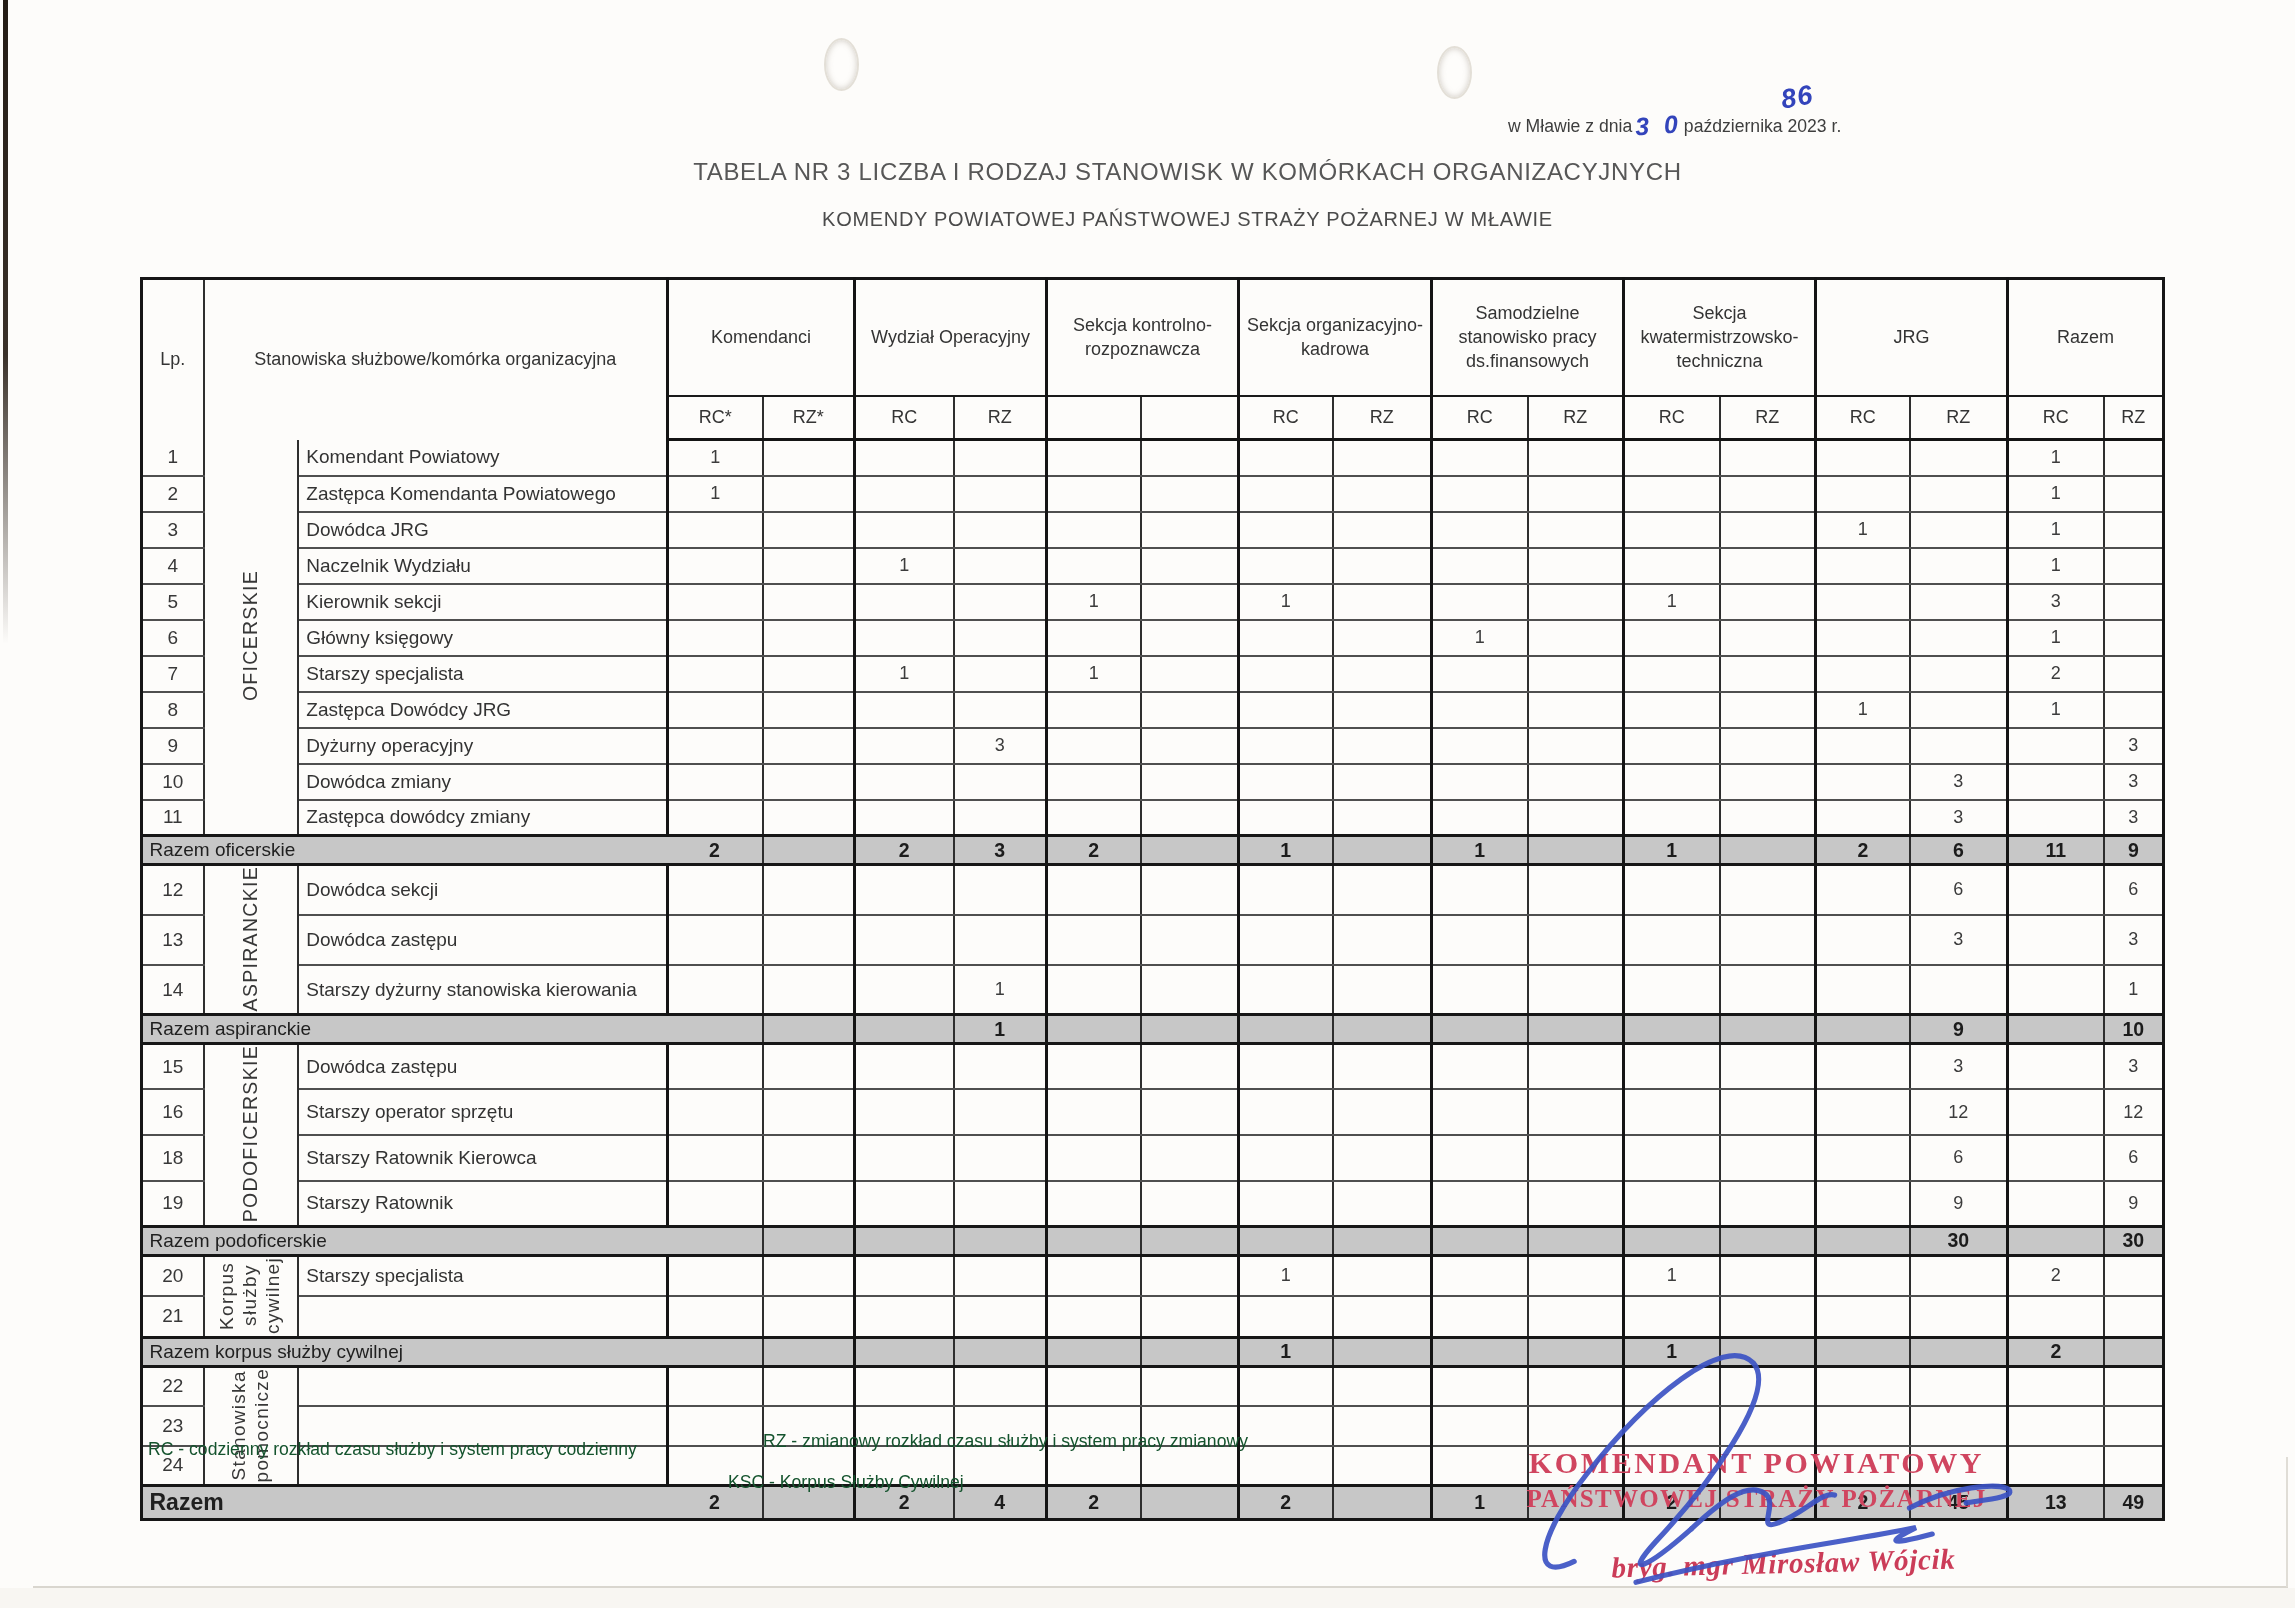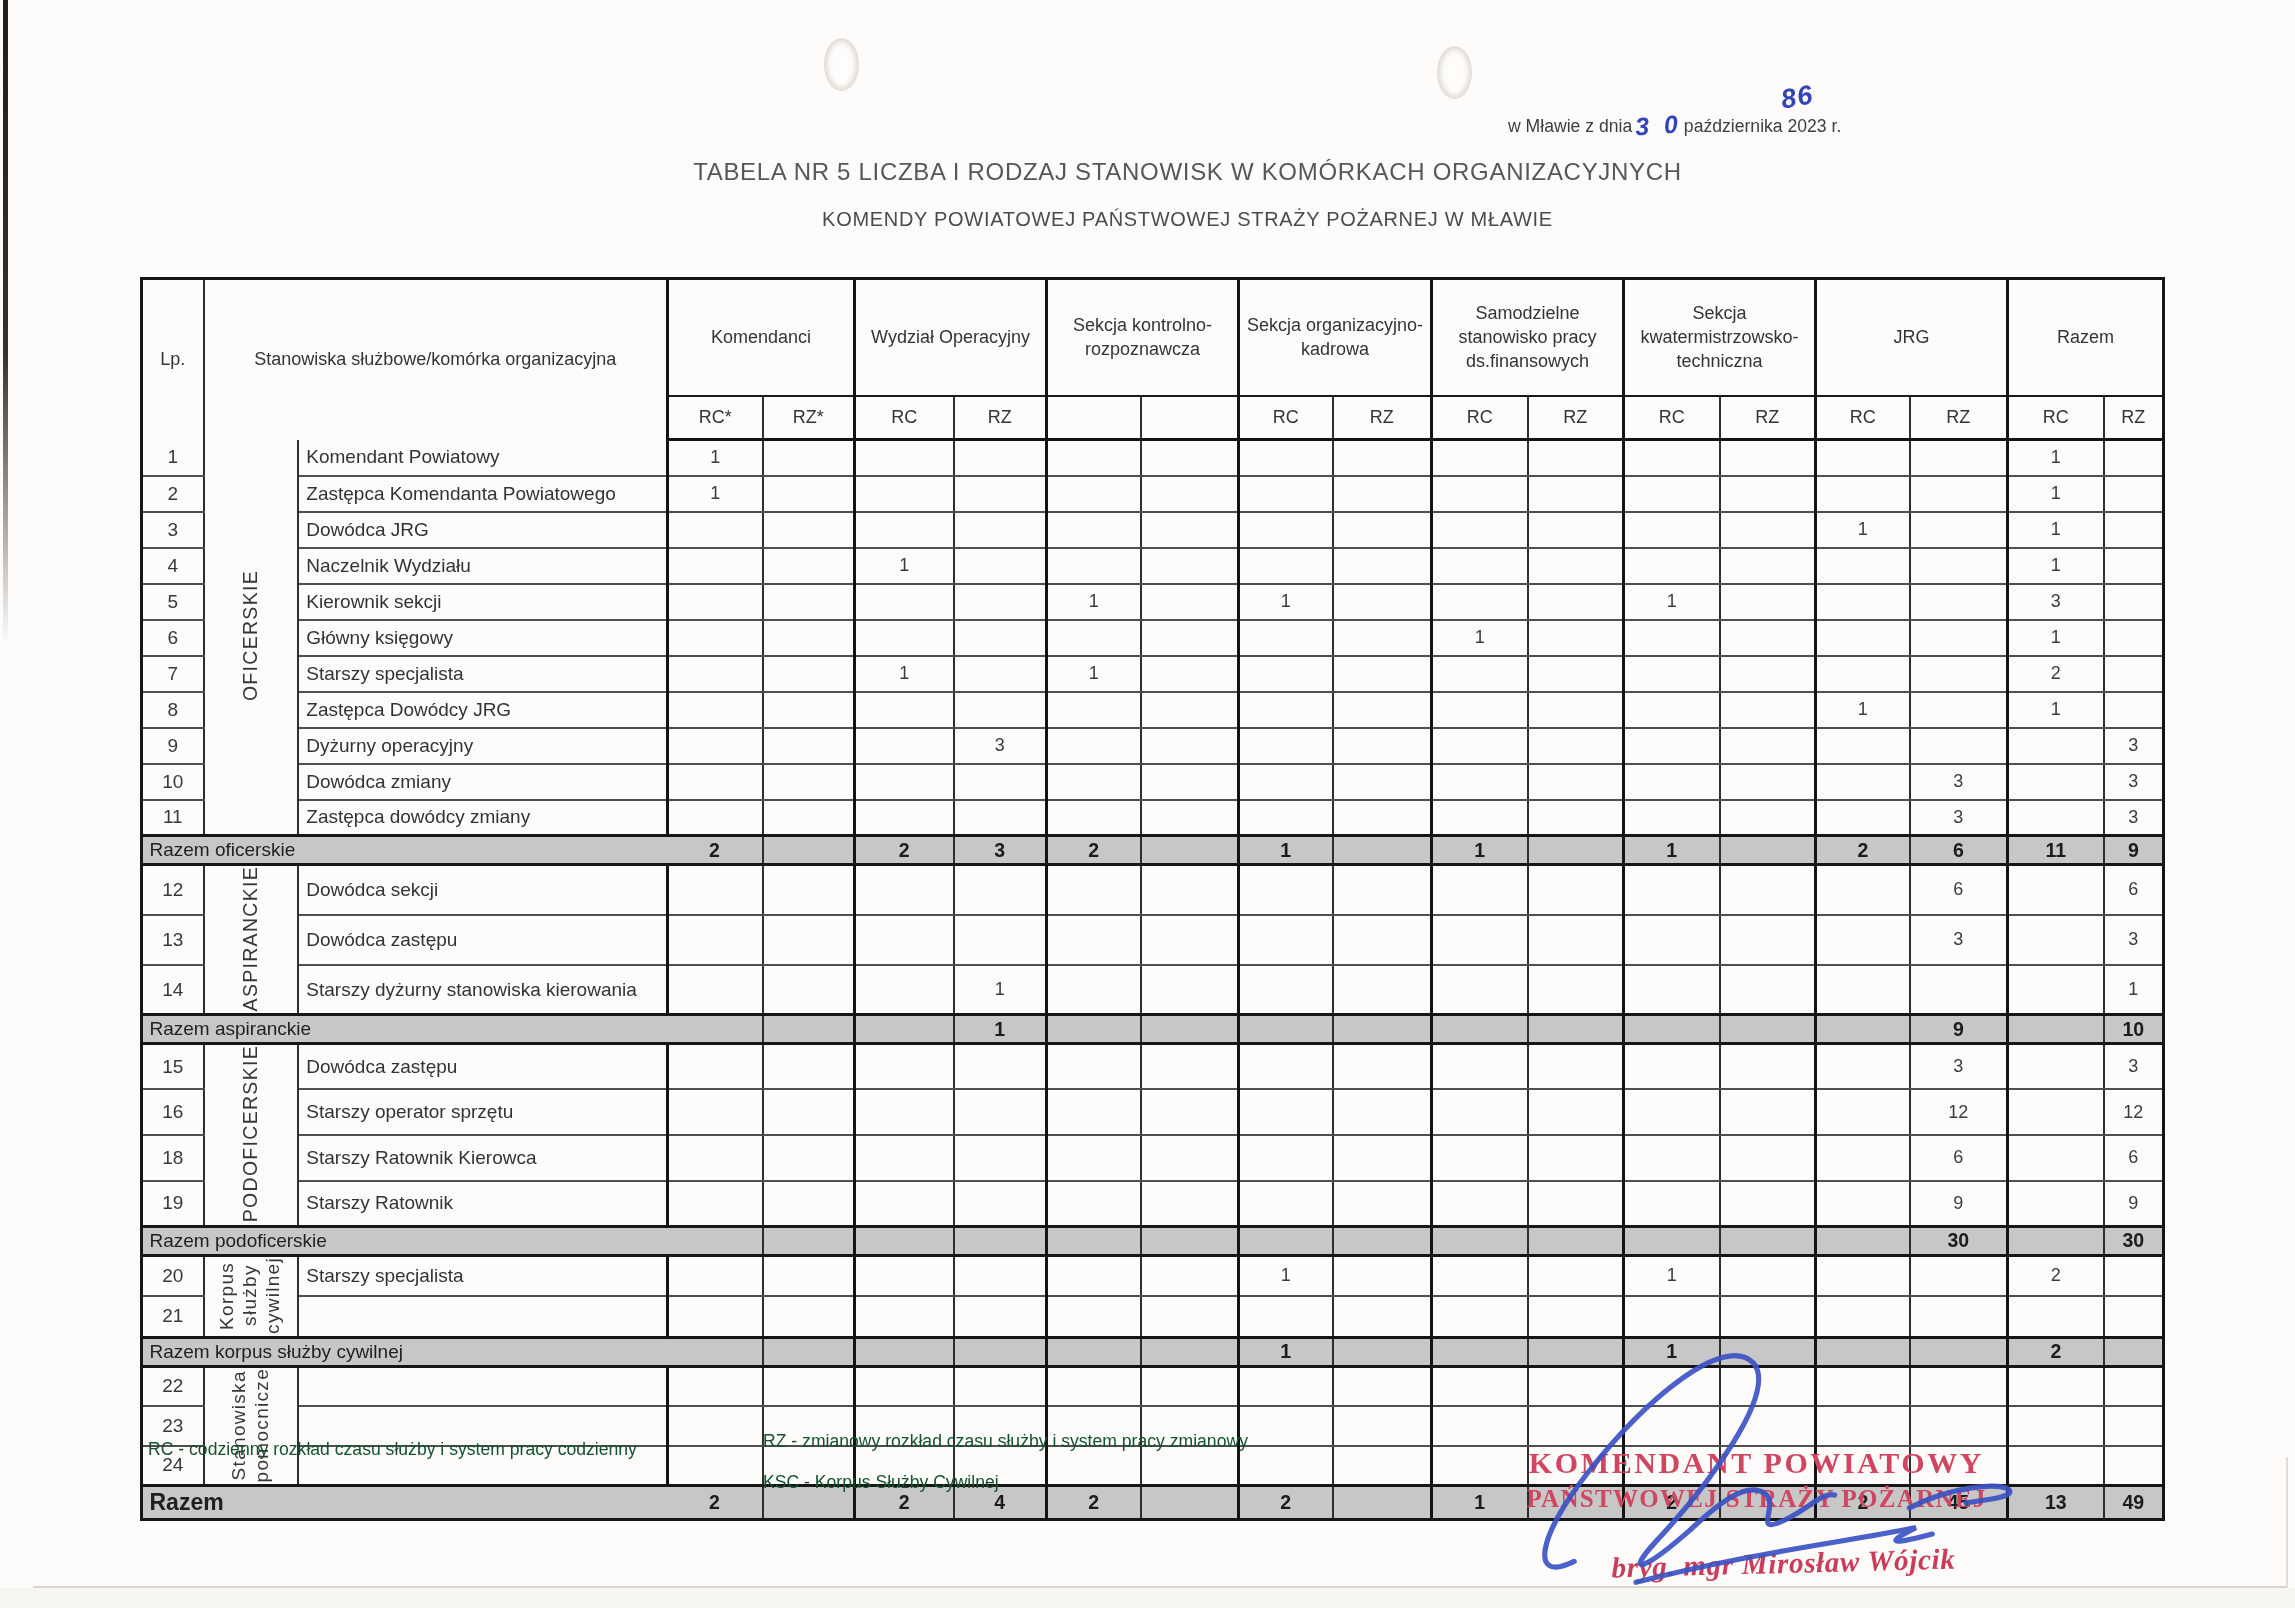--- a/index.html
+++ b/index.html
@@ -68,21 +68,21 @@
   td.val.bR{border-right:3.3px solid #141414;}
   tr.sum td{background:#c7c7c7;border-top:3.3px solid #161616;border-bottom:3.3px solid #161616;}
   td.slbl{font-size:19px;text-align:left;padding-left:6.5px;color:#1f1f1f;border-right:0;}
   td.val.sv{font-weight:700;font-size:19.5px;color:#1c1c1c;}
   tr.final td.slbl{font-weight:700;font-size:23px;}
 
   
   .fn{position:absolute;font-size:17.6px;color:#14532d;}
   .fn.rc{left:148px;top:1439px;}
   .fn.rz{left:763px;top:1431px;}
-  .fn.ksc{left:763px;top:1472px;}
+  .fn.ksc{left:728px;top:1472px;}
 
   
   .stamp{position:absolute;left:1457px;top:1446px;width:599px;text-align:center;
     font-family:"Liberation Serif",serif;color:#d0455f;}
   .stamp .s1{font-size:30px;font-weight:700;letter-spacing:2.6px;}
   .stamp .s2{font-size:25px;font-weight:700;letter-spacing:1.3px;margin-top:5.2px;}
   .sig-name{position:absolute;left:1510px;top:1547px;width:547px;text-align:center;
     font-family:"Liberation Serif",serif;font-style:italic;font-weight:700;
     font-size:29px;color:#cb3c58;transform:rotate(-1.5deg);letter-spacing:0.7px;}
   .sig-svg{position:absolute;left:1483px;top:1327px;}
@@ -96,21 +96,21 @@
 <div class="edge-right"></div>
 <div class="hole h1"></div>
 <div class="hole h2"></div>
 
 <div class="note">
   <span class="hw hw86">86</span>
   <div><span>w Mławie z dnia</span><span class="hw hw30">3 0</span><span>października 2023 r.</span></div>
 </div>
 
 <div class="title">
-  <div class="t1">TABELA NR 5 LICZBA I RODZAJ STANOWISK W KOMÓRKACH ORGANIZACYJNYCH</div>
+  <div class="t1">TABELA NR 3 LICZBA I RODZAJ STANOWISK W KOMÓRKACH ORGANIZACYJNYCH</div>
   <div class="t2">KOMENDY POWIATOWEJ PAŃSTWOWEJ STRAŻY POŻARNEJ W MŁAWIE</div>
 </div>
 
 <table class="main">
   <colgroup>
     <col style="width:62px">
       <col style="width:94px">
       <col style="width:370px">
     <col style="width:95px">
       <col style="width:92px">

